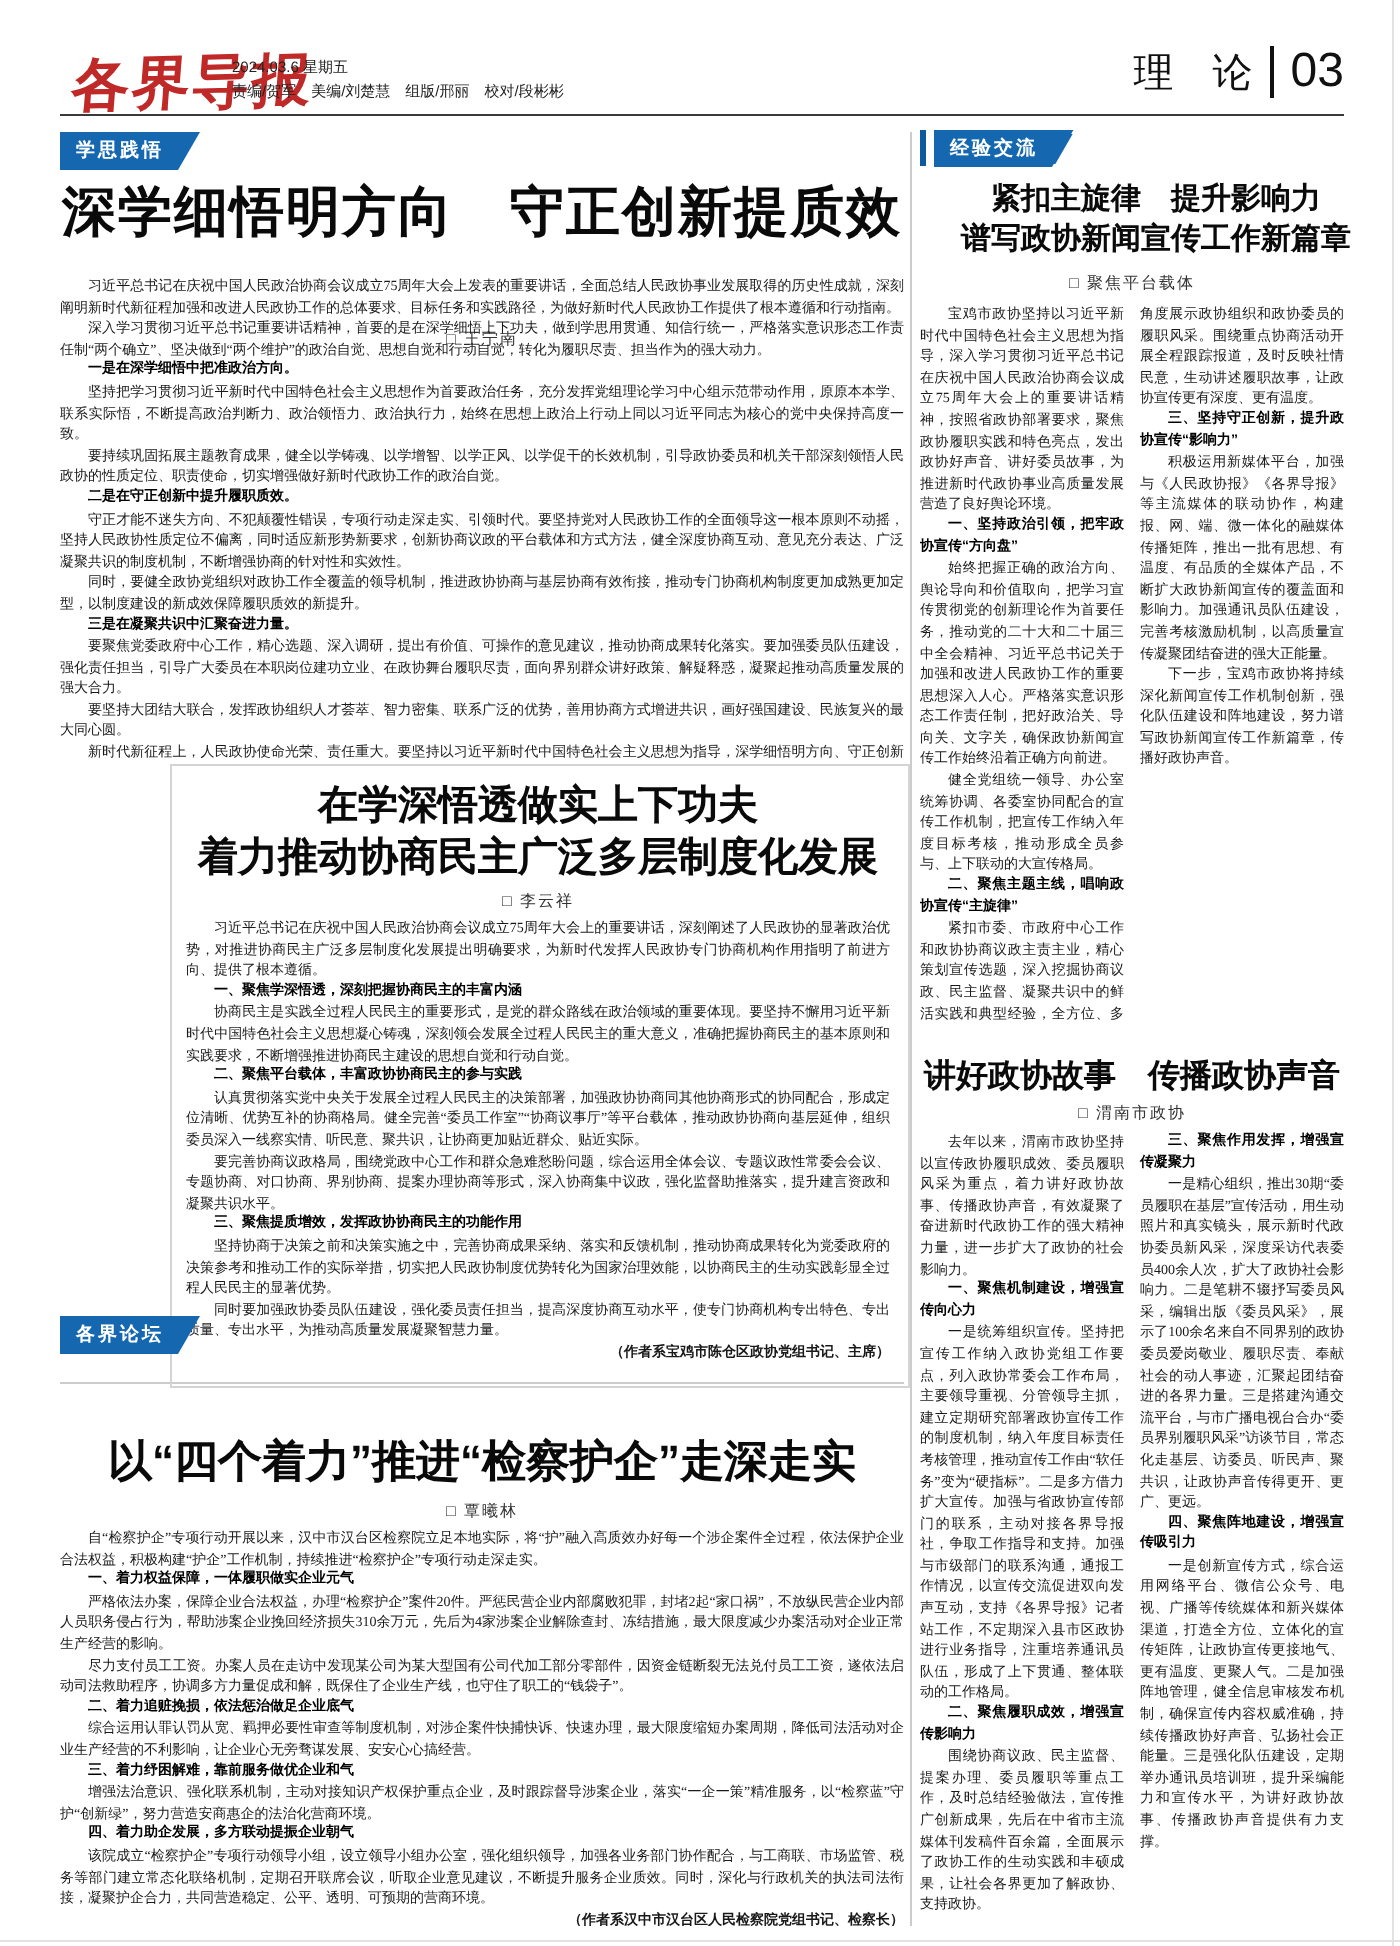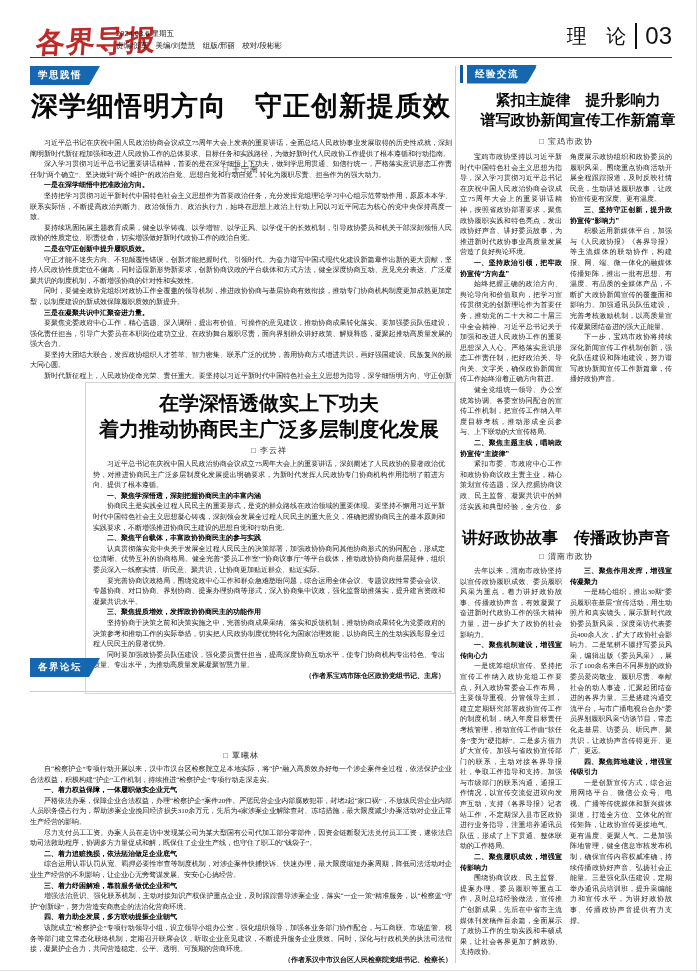--- a/index.html
+++ b/index.html
@@ -73,21 +73,21 @@
 
   <div class="headline hl-serif" style="left:30px;top:88px;width:422px;font-size:27px;letter-spacing:1px;">深学细悟明方向　守正创新提质效</div>
   <div class="byline" style="left:30px;top:124px;width:422px;margin-top:40px;">□ 王宁南</div>
   <div class="art-body cols4" style="left:30px;top:138px;width:422px;height:241px;">
       <p>习近平总书记在庆祝中国人民政治协商会议成立75周年大会上发表的重要讲话，全面总结人民政协事业发展取得的历史性成就，深刻阐明新时代新征程加强和改进人民政协工作的总体要求、目标任务和实践路径，为做好新时代人民政协工作提供了根本遵循和行动指南。</p>
       <p>深入学习贯彻习近平总书记重要讲话精神，首要的是在深学细悟上下功夫，做到学思用贯通、知信行统一，严格落实意识形态工作责任制“两个确立”、坚决做到“两个维护”的政治自觉、思想自觉和行动自觉，转化为履职尽责、担当作为的强大动力。</p>
       <p class="subhead">一是在深学细悟中把准政治方向。</p>
       <p>坚持把学习贯彻习近平新时代中国特色社会主义思想作为首要政治任务，充分发挥党组理论学习中心组示范带动作用，原原本本学、联系实际悟，不断提高政治判断力、政治领悟力、政治执行力，始终在思想上政治上行动上同以习近平同志为核心的党中央保持高度一致。</p>
       <p>要持续巩固拓展主题教育成果，健全以学铸魂、以学增智、以学正风、以学促干的长效机制，引导政协委员和机关干部深刻领悟人民政协的性质定位、职责使命，切实增强做好新时代政协工作的政治自觉。</p>
       <p class="subhead">二是在守正创新中提升履职质效。</p>
-      <p>守正才能不迷失方向、不犯颠覆性错误，创新才能把握时代、引领时代。为奋力谱写中国式现代化建设新篇章作出新的更大贡献，坚持人民政协性质定位不偏离，同时适应新形势新要求，创新协商议政的平台载体和方式方法，健全深度协商互动、意见充分表达、广泛凝聚共识的制度机制，不断增强协商的针对性和实效性。</p>
+      <p>守正才能不迷失方向、不犯颠覆性错误，专项行动走深走实、引领时代。要坚持党对人民政协工作的全面领导这一根本原则不动摇，坚持人民政协性质定位不偏离，同时适应新形势新要求，创新协商议政的平台载体和方式方法，健全深度协商互动、意见充分表达、广泛凝聚共识的制度机制，不断增强协商的针对性和实效性。</p>
       <p>同时，要健全政协党组织对政协工作全覆盖的领导机制，推进政协协商与基层协商有效衔接，推动专门协商机构制度更加成熟更加定型，以制度建设的新成效保障履职质效的新提升。</p>
       <p class="subhead">三是在凝聚共识中汇聚奋进力量。</p>
       <p>要聚焦党委政府中心工作，精心选题、深入调研，提出有价值、可操作的意见建议，推动协商成果转化落实。要加强委员队伍建设，强化责任担当，引导广大委员在本职岗位建功立业、在政协舞台履职尽责，面向界别群众讲好政策、解疑释惑，凝聚起推动高质量发展的强大合力。</p>
       <p>要坚持大团结大联合，发挥政协组织人才荟萃、智力密集、联系广泛的优势，善用协商方式增进共识，画好强国建设、民族复兴的最大同心圆。</p>
       <p>新时代新征程上，人民政协使命光荣、责任重大。要坚持以习近平新时代中国特色社会主义思想为指导，深学细悟明方向、守正创新提质效，广泛凝聚人心、凝聚智慧、凝聚力量，为奋力谱写中国式现代化建设新篇章作出新的更大贡献。</p>
     </div>
 
   <div class="midbox"></div>
   <div class="headline hl-sans" style="left:93px;top:390px;width:352px;font-size:20px;line-height:26px;">
     <div>在学深悟透做实上下功夫</div>
@@ -110,21 +110,21 @@
   <div class="tag" style="left:460px;top:66px;">
     <span class="bar"></span>
     <span class="box">经验交流</span>
     <span class="slash"></span>
   </div>
 
   <div class="headline hl-sans" style="left:472px;top:90px;width:212px;font-size:15px;line-height:20px;">
     <div>紧扣主旋律　提升影响力</div>
     <div>谱写政协新闻宣传工作新篇章</div>
   </div>
-  <div class="byline" style="left:460px;top:136px;width:212px;">□ 宝鸡市政协</div>
+  <div class="byline" style="left:460px;top:136px;width:212px;">□ 聚焦平台载体</div>
   <div class="art-body cols2" style="left:460px;top:152px;width:212px;height:370px;">
       <p>宝鸡市政协坚持以习近平新时代中国特色社会主义思想为指导，深入学习贯彻习近平总书记在庆祝中国人民政治协商会议成立75周年大会上的重要讲话精神，按照省政协部署要求，聚焦政协履职实践和特色亮点，发出政协好声音、讲好委员故事，为推进新时代政协事业高质量发展营造了良好舆论环境。</p>
       <p class="subhead">一、坚持政治引领，把牢政协宣传“方向盘”</p>
       <p>始终把握正确的政治方向、舆论导向和价值取向，把学习宣传贯彻党的创新理论作为首要任务，推动党的二十大和二十届三中全会精神、习近平总书记关于加强和改进人民政协工作的重要思想深入人心。严格落实意识形态工作责任制，把好政治关、导向关、文字关，确保政协新闻宣传工作始终沿着正确方向前进。</p>
       <p>健全党组统一领导、办公室统筹协调、各委室协同配合的宣传工作机制，把宣传工作纳入年度目标考核，推动形成全员参与、上下联动的大宣传格局。</p>
       <p class="subhead">二、聚焦主题主线，唱响政协宣传“主旋律”</p>
       <p>紧扣市委、市政府中心工作和政协协商议政主责主业，精心策划宣传选题，深入挖掘协商议政、民主监督、凝聚共识中的鲜活实践和典型经验，全方位、多角度展示政协组织和政协委员的履职风采。围绕重点协商活动开展全程跟踪报道，及时反映社情民意，生动讲述履职故事，让政协宣传更有深度、更有温度。</p>
       <p class="subhead">三、坚持守正创新，提升政协宣传“影响力”</p>
       <p>积极运用新媒体平台，加强与《人民政协报》《各界导报》等主流媒体的联动协作，构建报、网、端、微一体化的融媒体传播矩阵，推出一批有思想、有温度、有品质的全媒体产品，不断扩大政协新闻宣传的覆盖面和影响力。加强通讯员队伍建设，完善考核激励机制，以高质量宣传凝聚团结奋进的强大正能量。</p>
       <p>下一步，宝鸡市政协将持续深化新闻宣传工作机制创新，强化队伍建设和阵地建设，努力谱写政协新闻宣传工作新篇章，传播好政协声音。</p>
@@ -143,20 +143,21 @@
       <p class="subhead">四、聚焦阵地建设，增强宣传吸引力</p>
       <p>一是创新宣传方式，综合运用网络平台、微信公众号、电视、广播等传统媒体和新兴媒体渠道，打造全方位、立体化的宣传矩阵，让政协宣传更接地气、更有温度、更聚人气。二是加强阵地管理，健全信息审核发布机制，确保宣传内容权威准确，持续传播政协好声音、弘扬社会正能量。三是强化队伍建设，定期举办通讯员培训班，提升采编能力和宣传水平，为讲好政协故事、传播政协声音提供有力支撑。</p>
     </div>
 
   <div class="tag" style="left:30px;top:658px;flex-direction:column;">
     <span class="bar"></span>
     <span class="box">各界论坛</span>
     <span class="slash"></span>
   </div>
 
+  <div class="headline hl-sans" style="left:30px;top:716px;width:422px;font-size:22px;">以“四个着力”推进“检察护企”走深走实</div>
   <div class="byline" style="left:30px;top:750px;width:422px;">□ 覃曦林</div>
   <div class="art-body cols3" style="left:30px;top:764px;width:422px;height:199px;">
       <p>自“检察护企”专项行动开展以来，汉中市汉台区检察院立足本地实际，将“护”融入高质效办好每一个涉企案件全过程，依法保护企业合法权益，积极构建“护企”工作机制，持续推进“检察护企”专项行动走深走实。</p>
       <p class="subhead">一、着力权益保障，一体履职做实企业元气</p>
       <p>严格依法办案，保障企业合法权益，办理“检察护企”案件20件。严惩民营企业内部腐败犯罪，封堵2起“家口祸”，不放纵民营企业内部人员职务侵占行为，帮助涉案企业挽回经济损失310余万元，先后为4家涉案企业解除查封、冻结措施，最大限度减少办案活动对企业正常生产经营的影响。</p>
       <p>尽力支付员工工资。办案人员在走访中发现某公司为某大型国有公司代加工部分零部件，因资金链断裂无法兑付员工工资，遂依法启动司法救助程序，协调多方力量促成和解，既保住了企业生产线，也守住了职工的“钱袋子”。</p>
       <p class="subhead">二、着力追赃挽损，依法惩治做足企业底气</p>
       <p>综合运用认罪认罚从宽、羁押必要性审查等制度机制，对涉企案件快捕快诉、快速办理，最大限度缩短办案周期，降低司法活动对企业生产经营的不利影响，让企业心无旁骛谋发展、安安心心搞经营。</p>
       <p class="subhead">三、着力纾困解难，靠前服务做优企业和气</p>
       <p>增强法治意识、强化联系机制，主动对接知识产权保护重点企业，及时跟踪督导涉案企业，落实“一企一策”精准服务，以“检察蓝”守护“创新绿”，努力营造安商惠企的法治化营商环境。</p>

